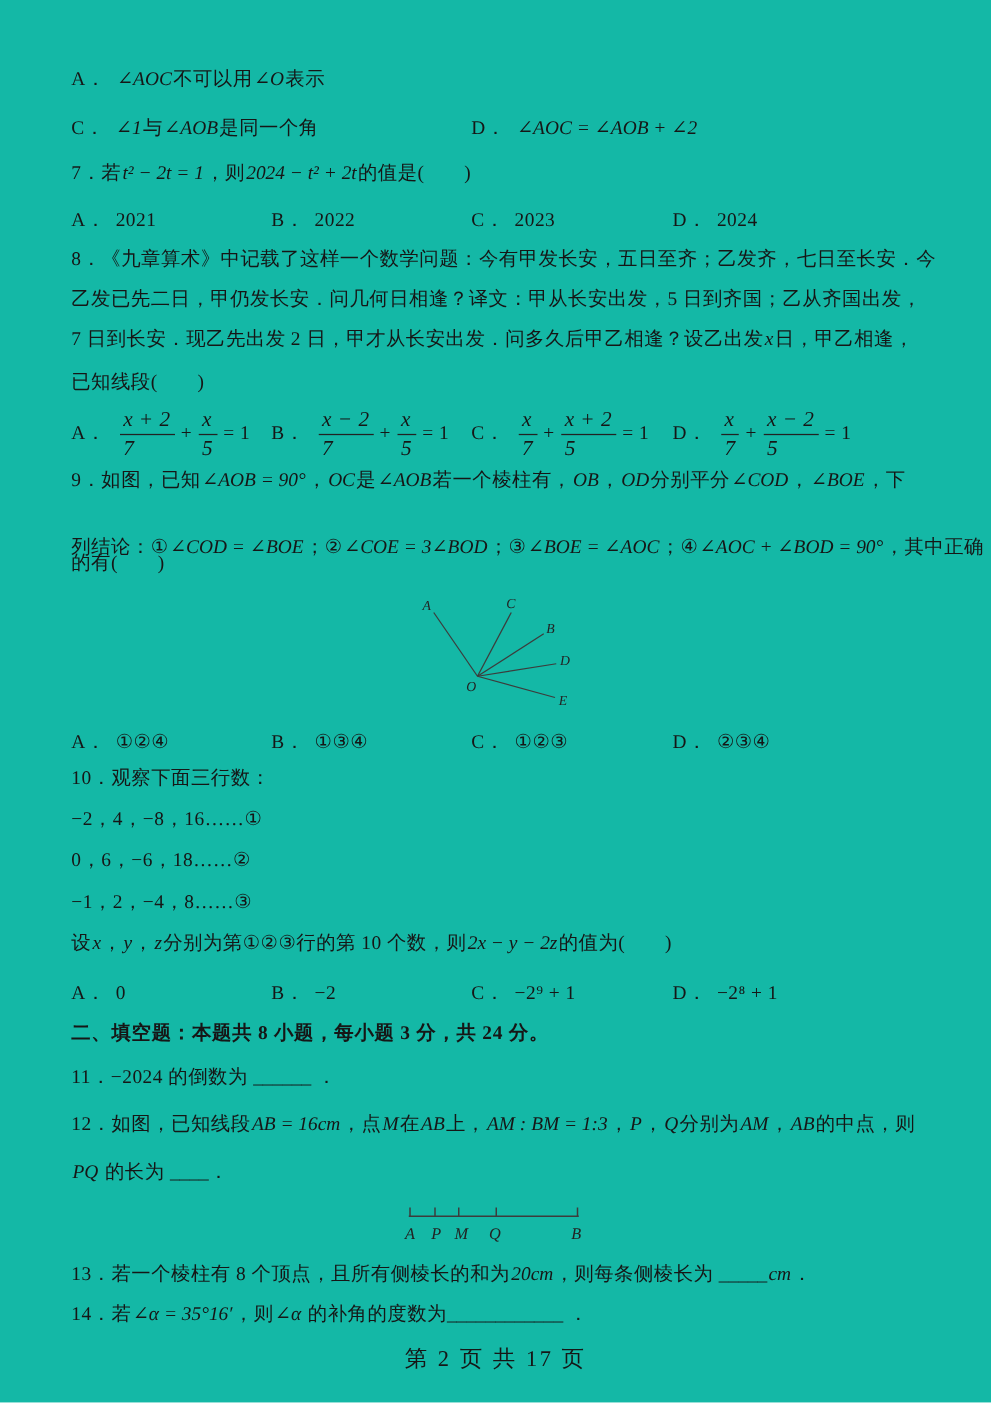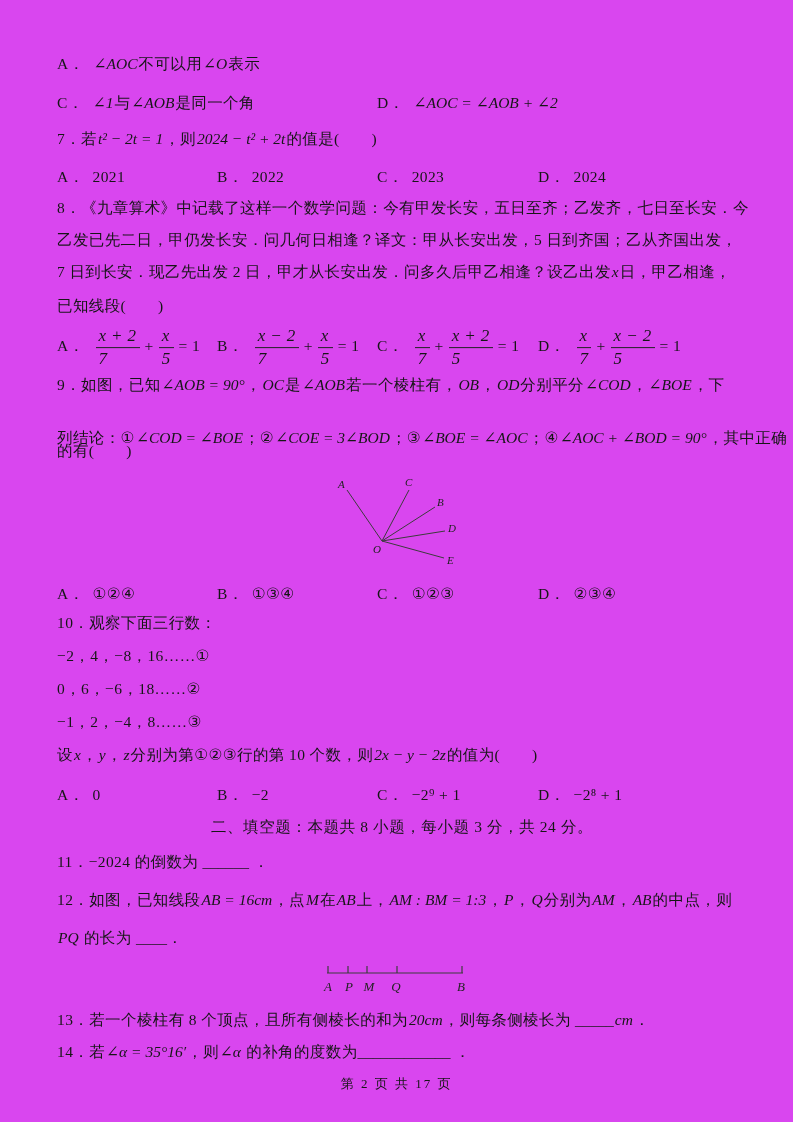--- a/index.html
+++ b/index.html
@@ -1,34 +1,34 @@
 <!DOCTYPE html>
 <html><head>
 <meta charset="utf-8">
 <style>
   html,body{margin:0;padding:0;background:#ffffff;}
-  .page{position:relative;width:793px;height:1122px;background:#d946ef;overflow:hidden;
+  .page{position:relative;width:793px;height:1122px;background:#14b8a6;overflow:hidden;
         font-family:"Liberation Serif","DejaVu Serif","DejaVu Sans",serif;color:#161616;}
   .line{position:absolute;left:57px;width:690px;white-space:nowrap;
         font-size:15.5px;line-height:22px;letter-spacing:0.4px;}
   .m{font-style:italic;letter-spacing:0;padding:0 1px;}
   .lab{margin-right:8px;}
   .opt{position:absolute;top:0;white-space:nowrap;}
   .opts-row{height:22px;}
   .frac-row{height:44px;}
   .frac-row .opt{top:50%;transform:translateY(-50%);}
   .frac{display:inline-block;vertical-align:middle;
         font-size:17px;line-height:1.2;margin:12px 3px;font-style:italic;}
   .fn{display:block;padding:0 3px 1px 3px;}
   .fd{display:block;border-top:1px solid #222;padding:1px 3px 0 3px;}
   .op{padding:0 2px;}
-  .bold{font-weight:normal;letter-spacing:0.6px;text-align:center;}
+  .bold{font-weight:bold;letter-spacing:0.6px;}
   .blank{letter-spacing:0;}
   .footer{position:absolute;left:0;width:793px;text-align:center;
-          font-size:13px;letter-spacing:2px;}
+          font-size:18px;letter-spacing:2px;}
   .fig{position:absolute;}
   .fig text{font-family:"Liberation Serif","DejaVu Serif",serif;}
 </style>
 </head>
 <body>
 
 <div class="page">
 
   <div class="line opts-row" style="top:53px">
     <span class="opt" style="left:0"><span class="lab">A．</span><span class="m">∠AOC</span><span>不可以用</span><span class="m">∠O</span><span>表示</span></span>

